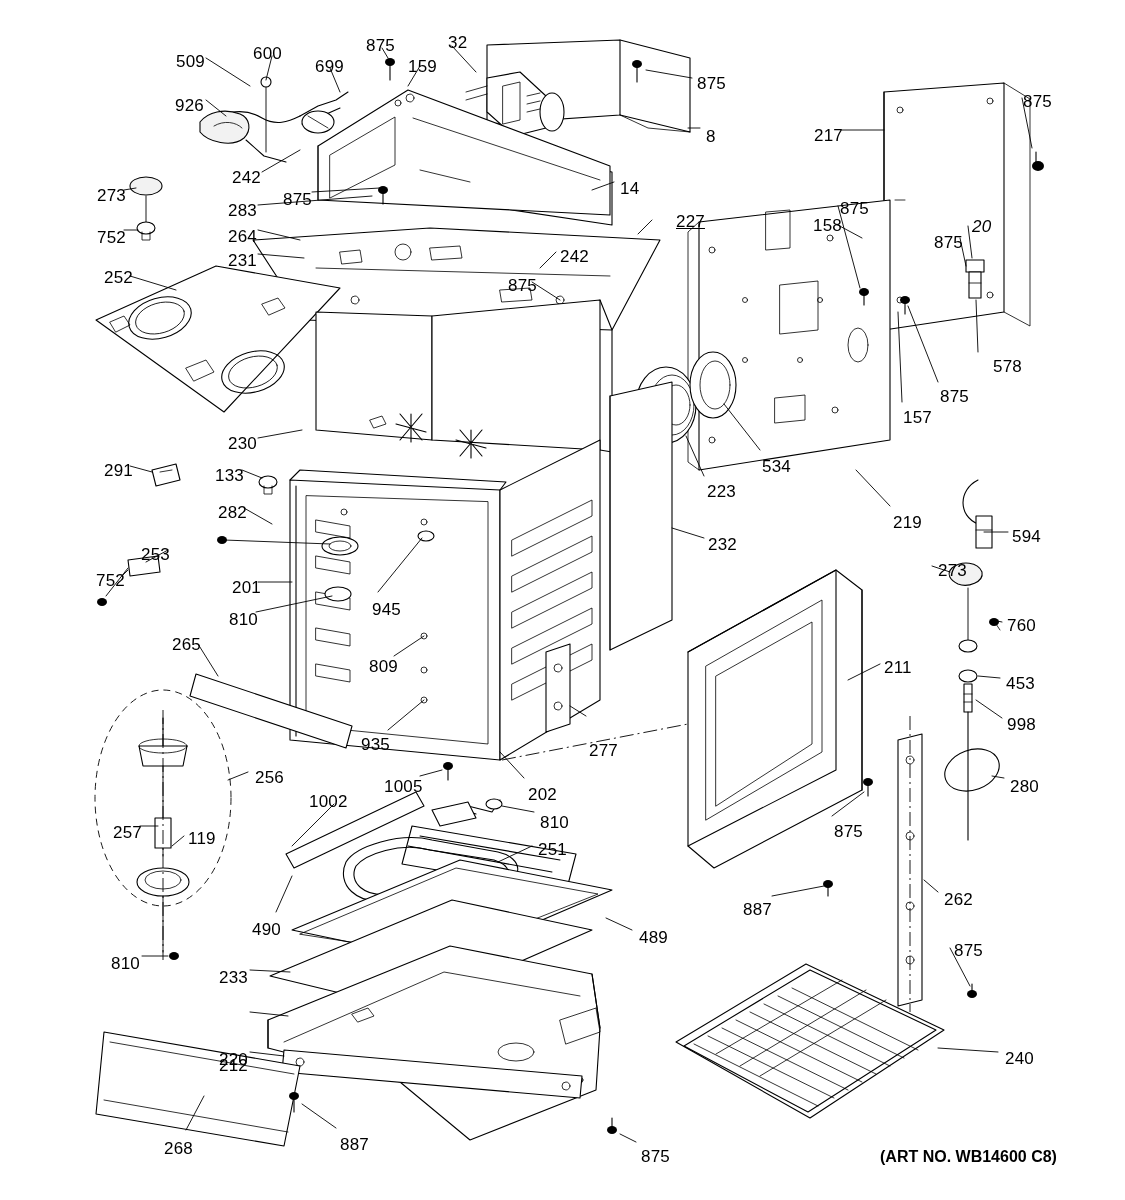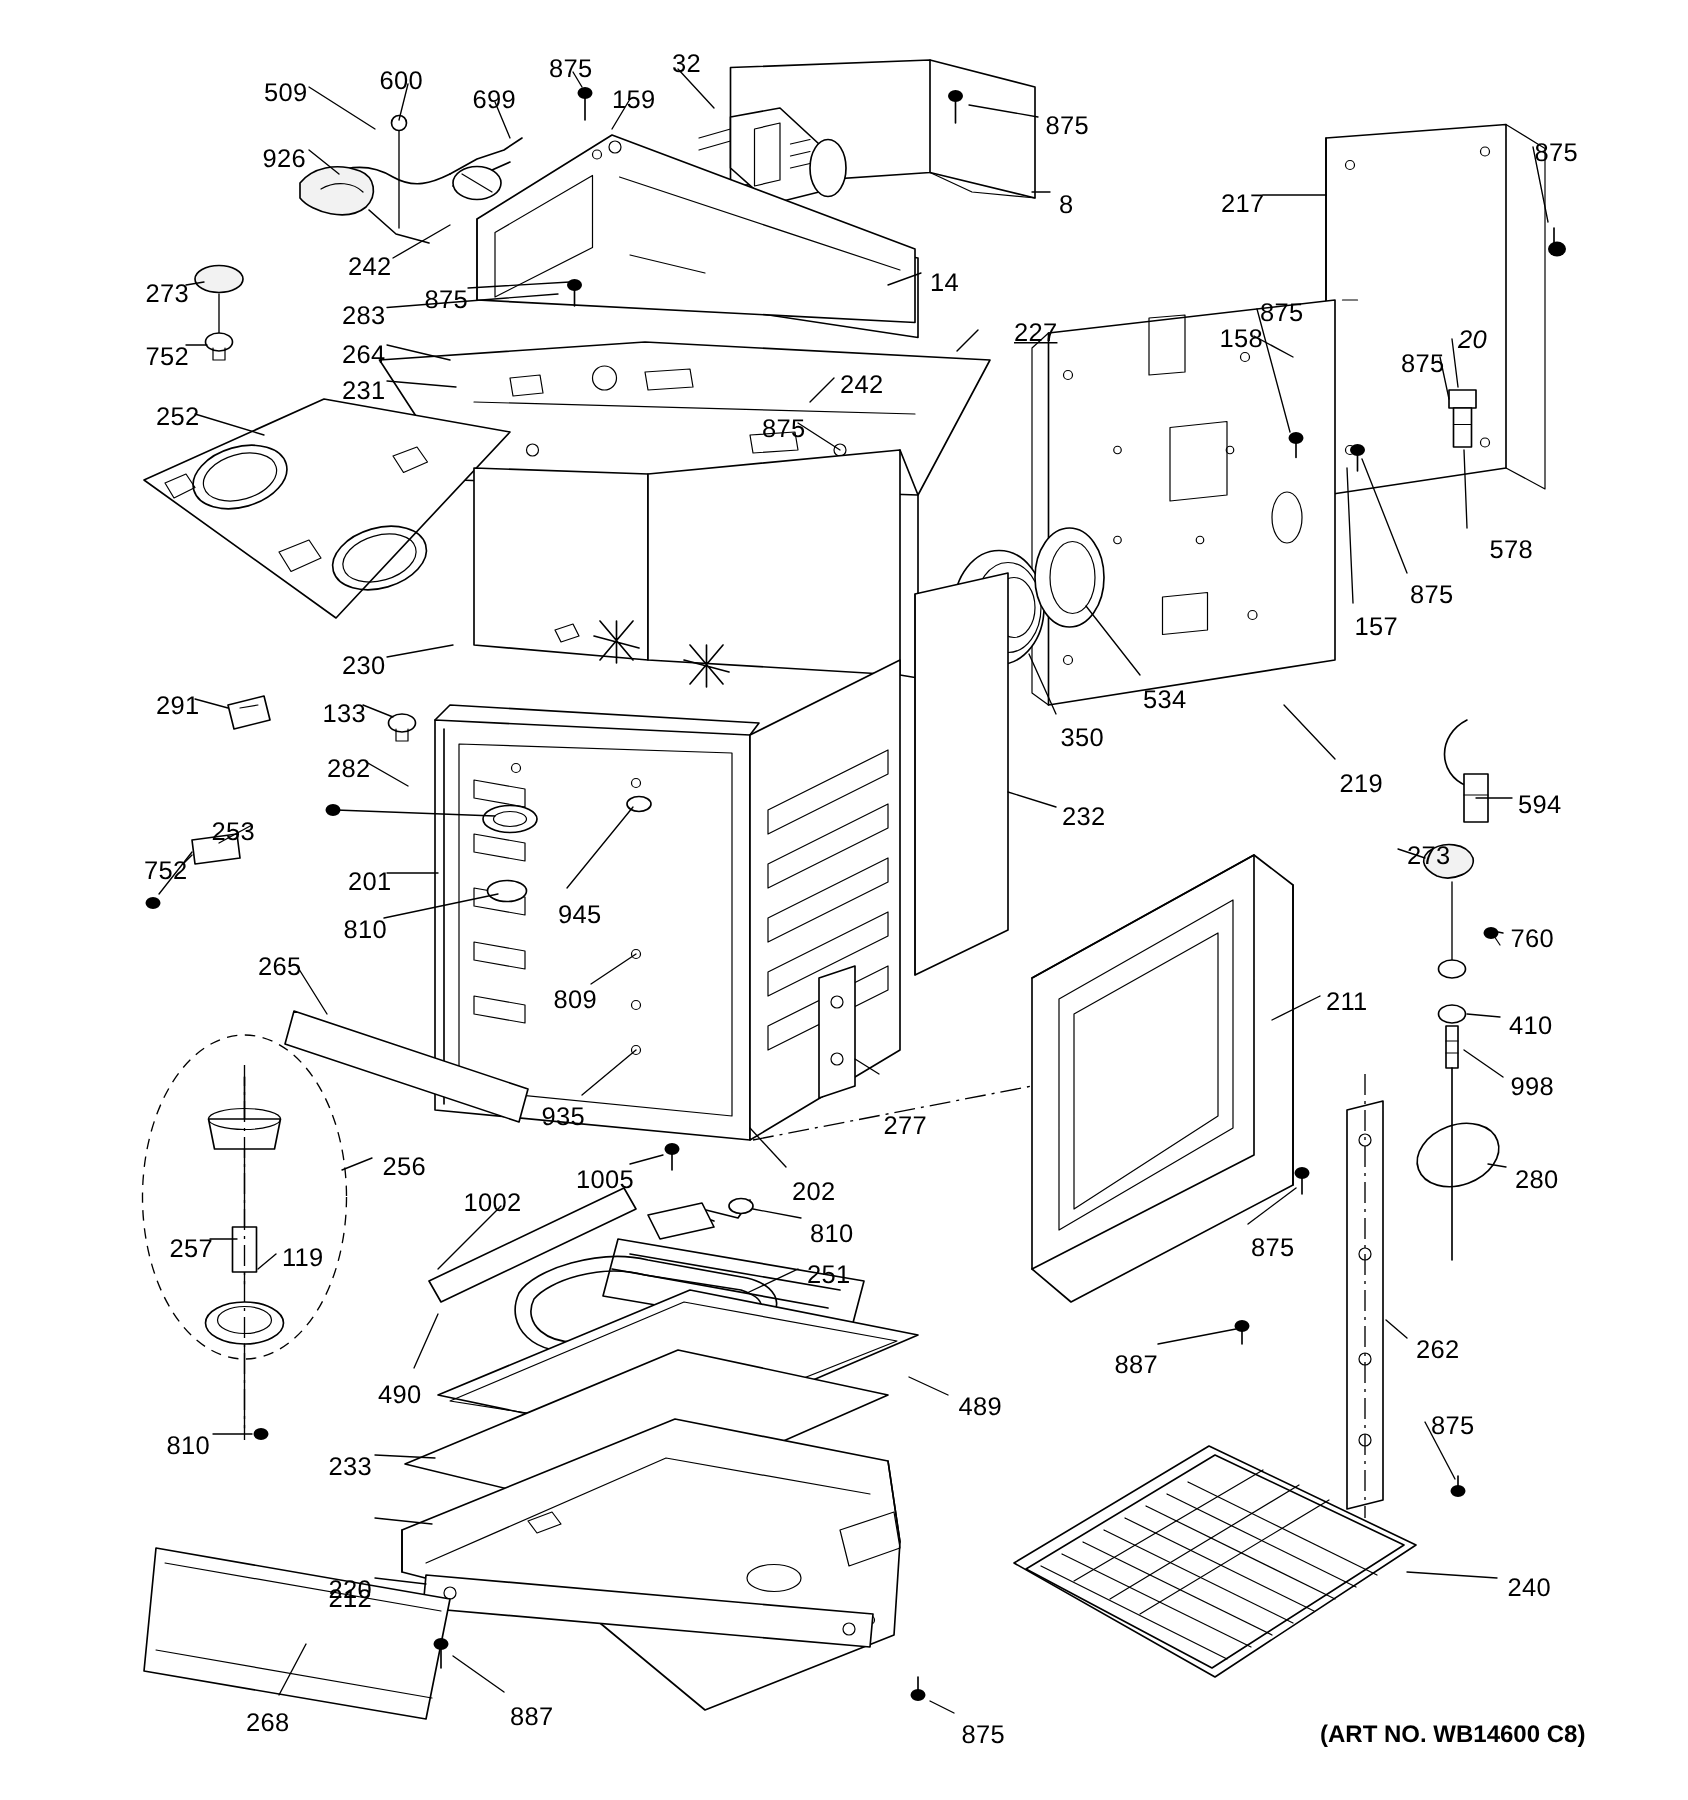--- a/index.html
+++ b/index.html
@@ -540,38 +540,38 @@
   <div class="callout" style="left:228px; top:227px;">264</div>
   <div class="callout" style="left:560px; top:247px;">242</div>
   <div class="callout" style="left:228px; top:251px;">231</div>
   <div class="callout" style="left:104px; top:268px;">252</div>
   <div class="callout" style="left:508px; top:276px;">875</div>
   <div class="callout" style="left:981px; top:357px;margin-left:12px;">578</div>
   <div class="callout" style="left:940px; top:387px;">875</div>
   <div class="callout" style="left:903px; top:408px;">157</div>
   <div class="callout" style="left:762px; top:457px;">534</div>
   <div class="callout" style="left:228px; top:434px;">230</div>
-  <div class="callout" style="left:707px; top:482px;">350</div>
+  <div class="callout" style="left:707px; top:482px;">223</div>
   <div class="callout" style="left:104px; top:461px;">291</div>
   <div class="callout" style="left:215px; top:466px;">133</div>
   <div class="callout" style="left:893px; top:513px;">219</div>
   <div class="callout" style="left:218px; top:503px;">282</div>
   <div class="callout" style="left:1012px; top:527px;">594</div>
   <div class="callout" style="left:708px; top:535px;">232</div>
   <div class="callout" style="left:141px; top:545px;">253</div>
   <div class="callout" style="left:938px; top:561px;">273</div>
   <div class="callout" style="left:232px; top:578px;">201</div>
   <div class="callout" style="left:96px; top:571px;">752</div>
   <div class="callout" style="left:372px; top:600px;">945</div>
   <div class="callout" style="left:229px; top:610px;">810</div>
   <div class="callout" style="left:1007px; top:616px;">760</div>
   <div class="callout" style="left:172px; top:635px;">265</div>
   <div class="callout" style="left:369px; top:657px;">809</div>
   <div class="callout" style="left:884px; top:658px;">211</div>
-  <div class="callout" style="left:1006px; top:674px;">410</div>
+  <div class="callout" style="left:1006px; top:674px;">453</div>
   <div class="callout" style="left:1007px; top:715px;">998</div>
   <div class="callout" style="left:589px; top:708px;margin-top:33px;">277</div>
   <div class="callout" style="left:361px; top:735px;">935</div>
   <div class="callout" style="left:1010px; top:777px;">280</div>
   <div class="callout" style="left:384px; top:777px;">1005</div>
   <div class="callout" style="left:528px; top:785px;">202</div>
   <div class="callout" style="left:255px; top:768px;">256</div>
   <div class="callout" style="left:309px; top:792px;">1002</div>
   <div class="callout" style="left:540px; top:813px;">810</div>
   <div class="callout" style="left:834px; top:822px;">875</div>

